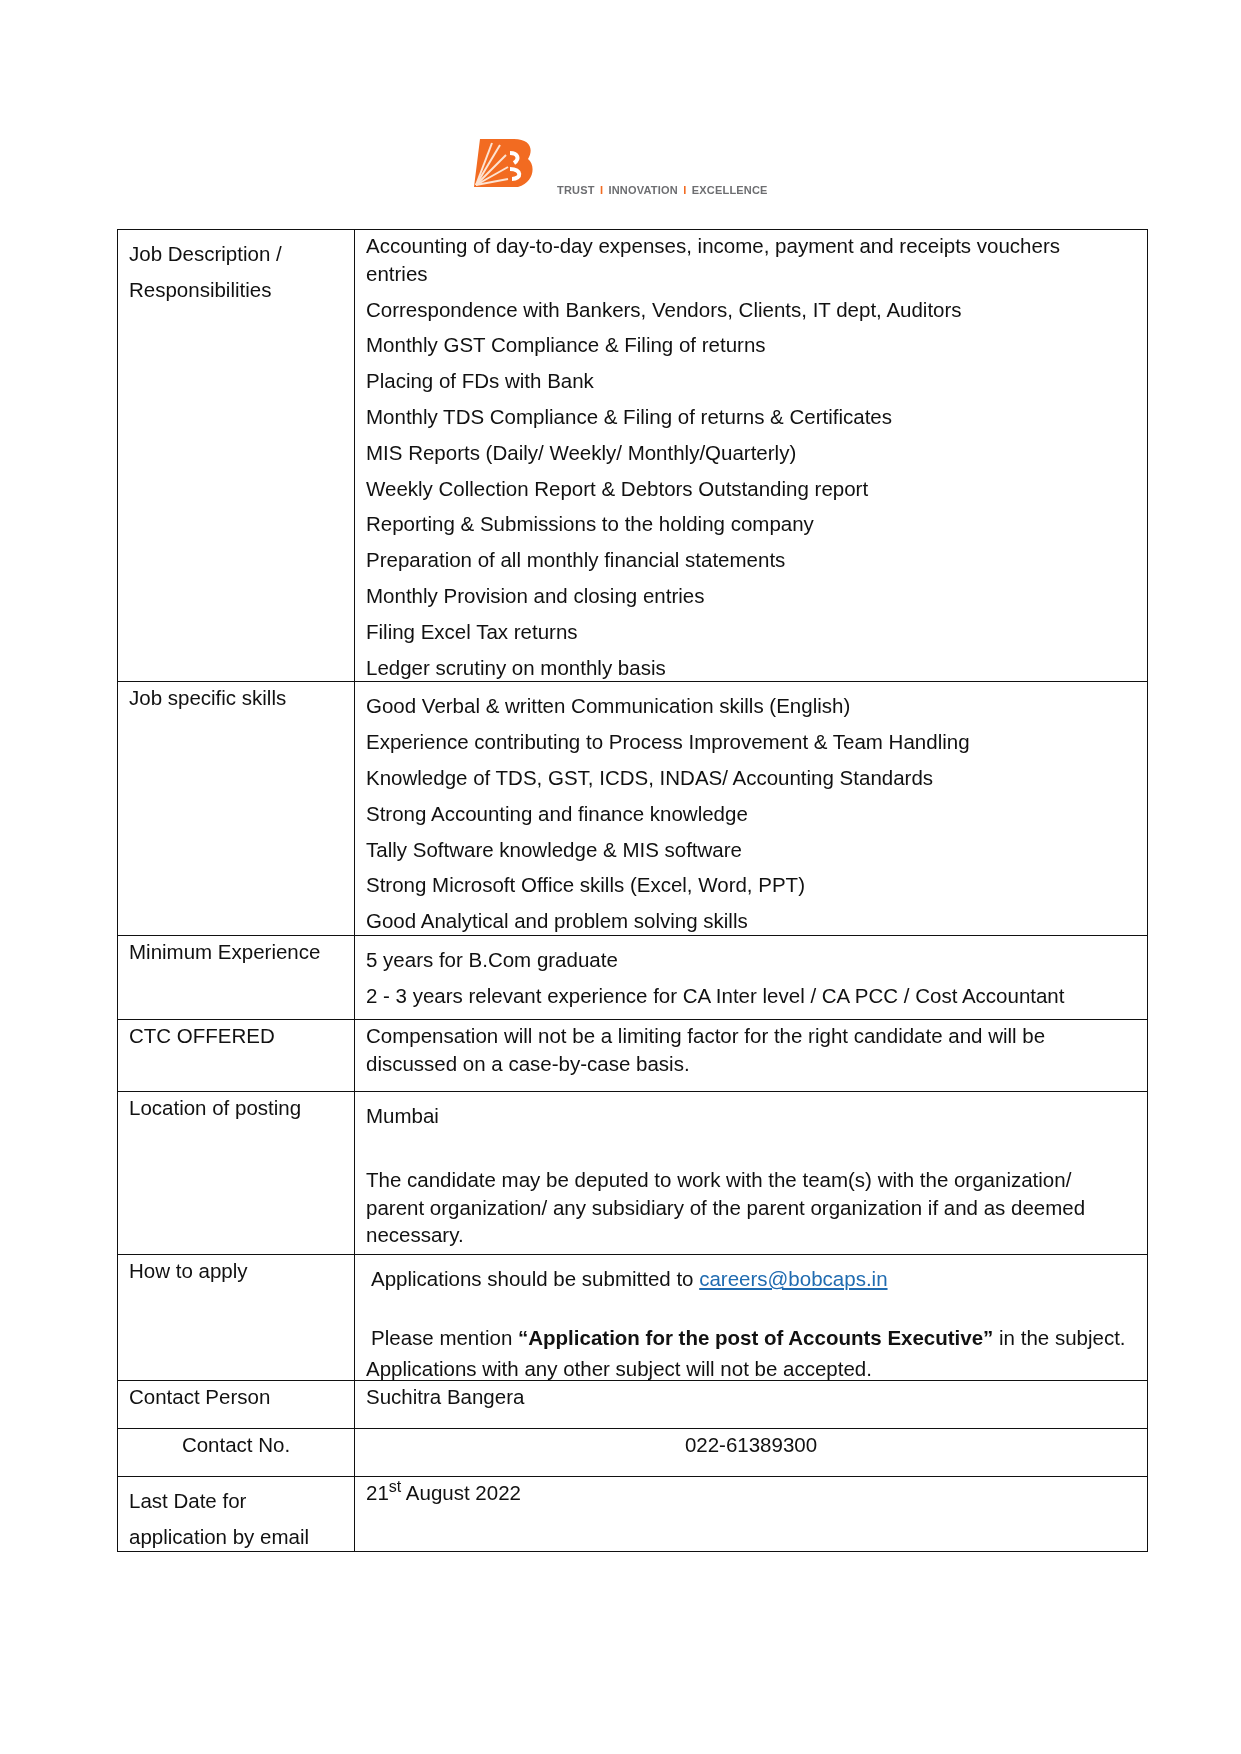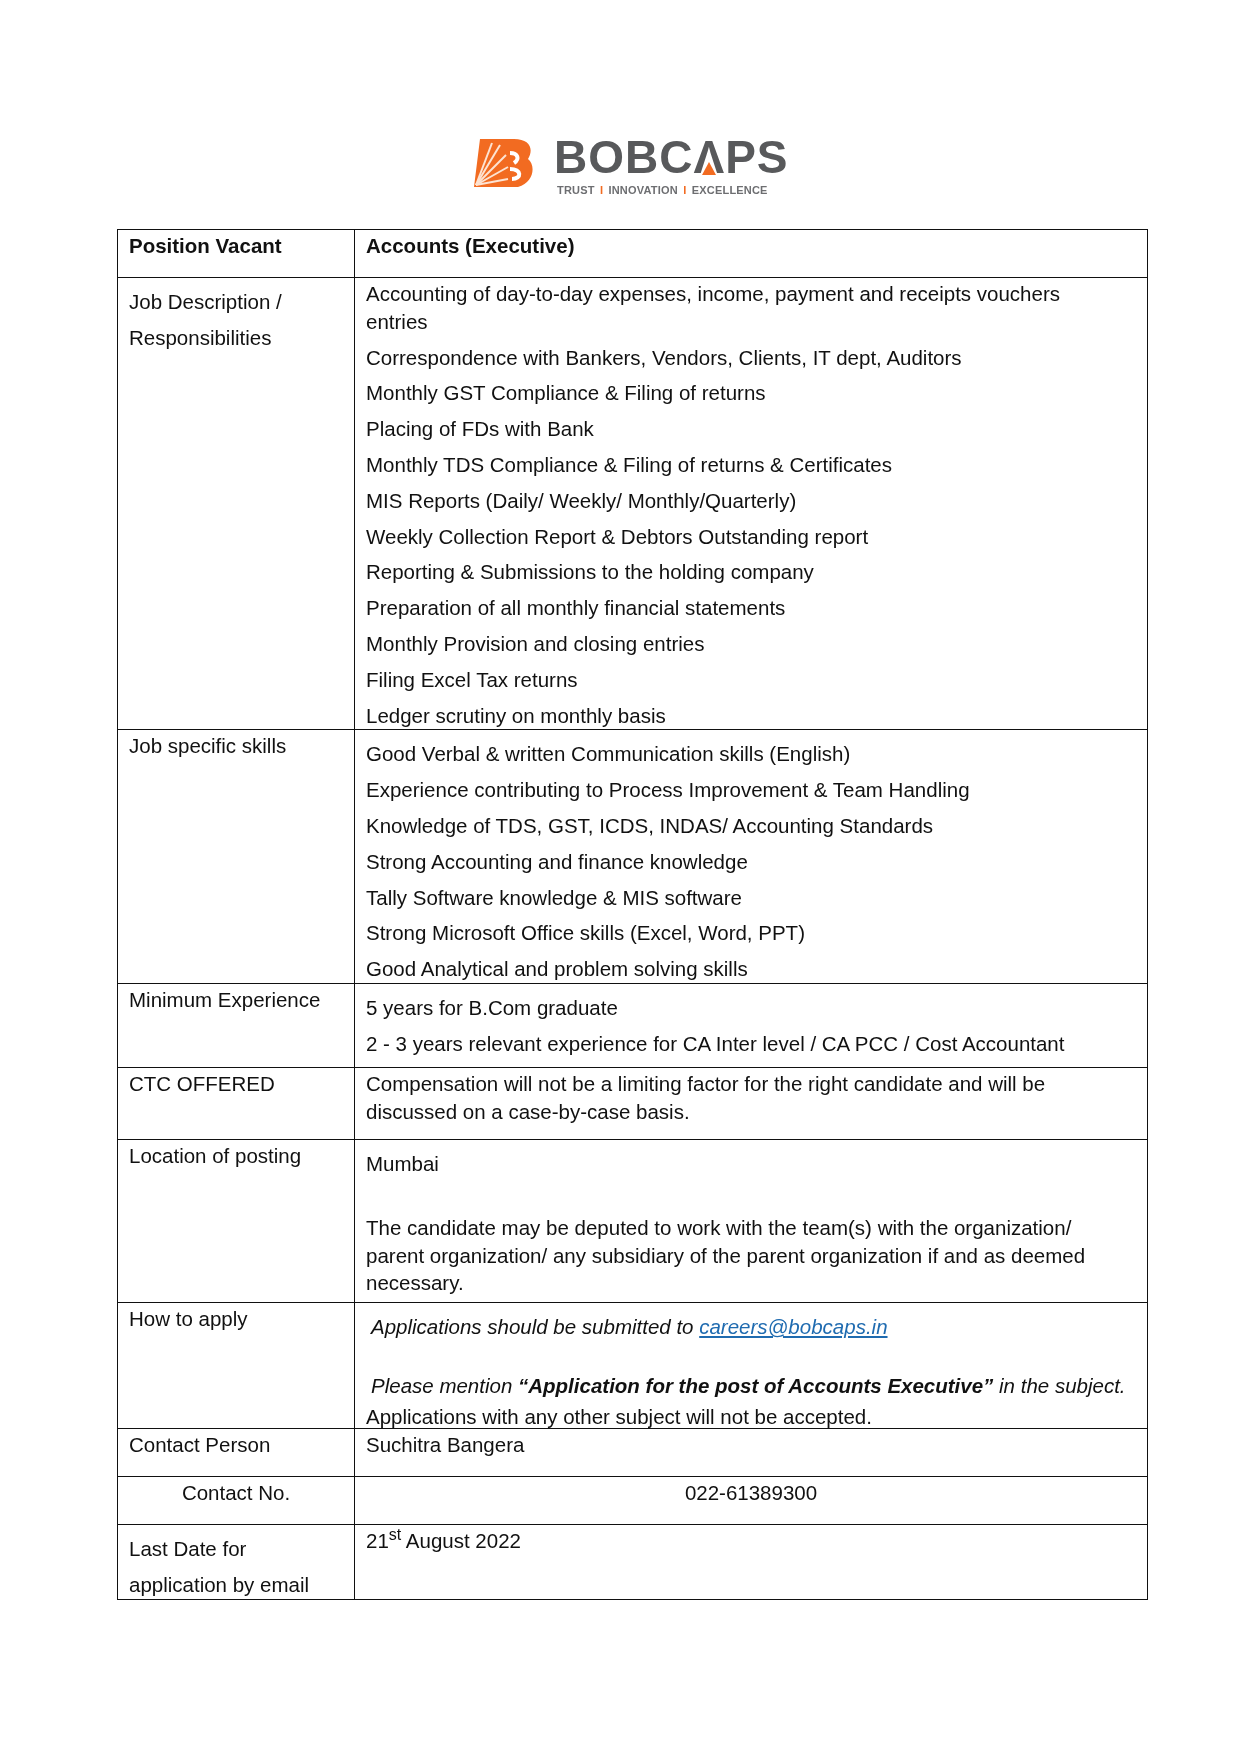--- a/index.html
+++ b/index.html
@@ -19,53 +19,48 @@
 
   table.jd { position:absolute; left:117px; top:229px; width:1031px; border-collapse:collapse;
              font-size:20.5px; line-height:27.8px; }
   table.jd td { border:1.5px solid #111; vertical-align:top; padding:2px 11px 0 11px; }
   table.jd td.k { width:214px; }
   .b { font-weight:bold; }
   .line { display:block; white-space:nowrap;margin-top:8px; }
   .wrap { display:block; }
   .link { color:#1f6bb0; text-decoration:underline; cursor:pointer; }
   sup { font-size:16px; line-height:0; vertical-align:super; }
-  .indent1 { padding-left:5px;font-style:italic; }
+  .indent1 { padding-left:5px; }
 </style>
 </head>
 <body>
 
 <div class="logo">
   <svg class="logo-emblem" viewBox="0 0 68 60">
     <path d="M10 6 L44 6 C60 6 64 16 58 26 C66 32 64 50 48 54 L4 54 Z" fill="#f26b21"></path>
     <path d="M40 20 C48 20 50 26 44 30 M40 36 C52 36 52 46 42 46" stroke="#fff" stroke-width="4" fill="none"></path>
     <g stroke="#fde3d2" stroke-width="2">
       <line x1="6" y1="52" x2="22" y2="10"></line>
       <line x1="6" y1="52" x2="30" y2="12"></line>
       <line x1="6" y1="52" x2="36" y2="22"></line>
       <line x1="6" y1="52" x2="38" y2="34"></line>
       <line x1="6" y1="52" x2="38" y2="46"></line>
     </g>
   </svg>
-  <div class="logo-word">BOBC<span class="a-wrap">Λ<span class="a-tri"></span></span>PS</div>
   <div class="logo-tag">
     <span>TRUST</span>
     <span class="sep">I</span>
     <span>INNOVATION</span>
     <span class="sep">I</span>
     <span>EXCELLENCE</span>
   </div>
 </div>
 
 <table class="jd">
   <tbody>
-      <tr style="height:48px;">
-    <td class="k b">Position Vacant</td>
-    <td class="b">Accounts (Executive)</td>
-  </tr>
 
   <tr style="height:396px;">
     <td class="k">
       <span class="line">Job Description /</span>
       <span class="line">Responsibilities</span>
     </td>
     <td>
       <span class="wrap" style="width:720px;">Accounting of day-to-day expenses, income, payment and receipts vouchers entries</span>
       <span class="line">Correspondence with Bankers, Vendors, Clients, IT dept, Auditors</span>
       <span class="line">Monthly GST Compliance &amp; Filing of returns</span>

